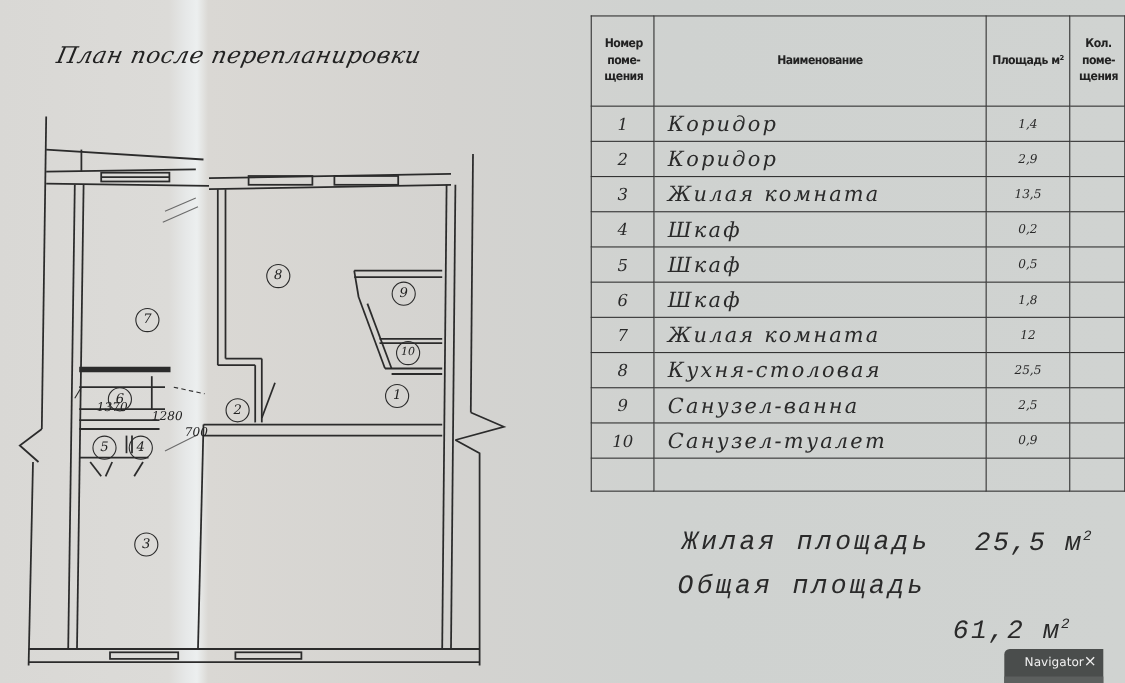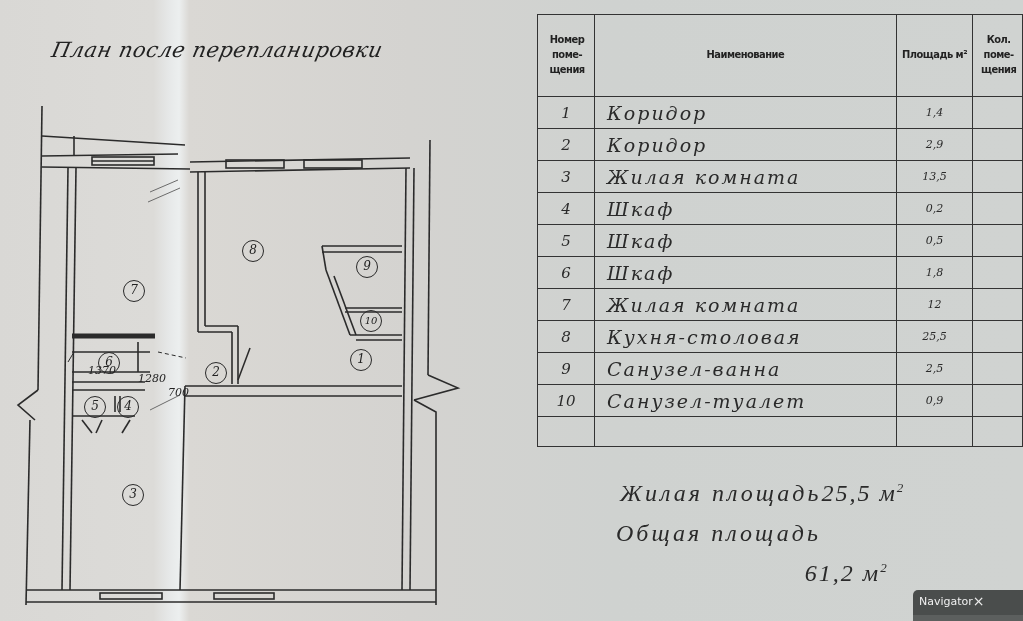--- a/index.html
+++ b/index.html
@@ -62,36 +62,36 @@
     .col-name { width: 316px; }
     .col-area { width: 78px; }
     .col-count { width: 50px; }
     .num-cell { text-align: center; font-family: "DejaVu Serif", serif; font-style: italic; font-size: 15px; }
     .name-cell { font-family: "DejaVu Serif", serif; font-style: italic; font-size: 19px; letter-spacing: 2px; padding-left: 12px !important; }
     .area-cell { text-align: center; font-family: "DejaVu Serif", serif; font-style: italic; font-size: 11px; }
     .schedule tr.blank td { height: 30px; }
 
     .summary {
       position: absolute; left: 620px;
-      font-family: Liberation Serif, serif; font-style: italic;
+      font-family: Liberation Mono, monospace; font-style: italic;
       font-size: 24px; letter-spacing: 3px; color: #2a2a2a;
-      display: flex;  justify-content: space-between;
+      display: flex; gap: 40px; justify-content: space-between;
     }
     .summary .val { letter-spacing: 2px; }
     .summary sup { font-size: 13px; }
 
     
     .navigator {
       position: absolute; left: 913px; top: 590px;
-      width: 110px; height: 31px;
+      width: 90px; height: 31px;
       background: #4a4d4c;
       border-top-left-radius: 5px;
       color: #f0f0f0;
       font-family: "DejaVu Sans", sans-serif; font-size: 11px;
-      display: flex; align-items: flex-start; justify-content: flex-start;
+      display: flex; align-items: flex-start; justify-content: flex-end;
       padding: 5px 6px 0 6px;
     }
     .navigator .close { font-size: 14px; line-height: 12px; cursor: pointer; }
     .navigator .nav-body {
       position: absolute; left: 0; bottom: 0; width: 100%; height: 6px;
       background: #5c5f5e;
     }
   </style>
 </head>
 <body>

